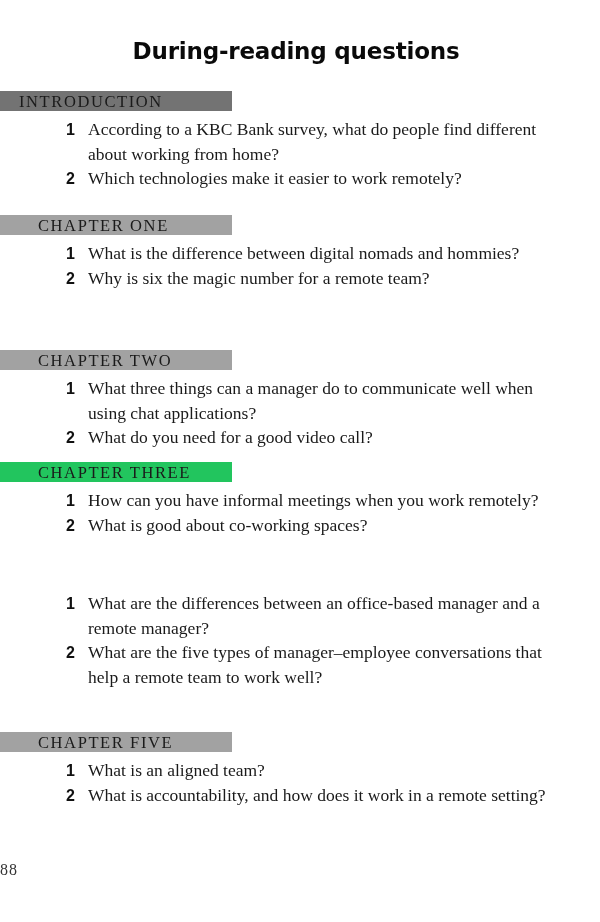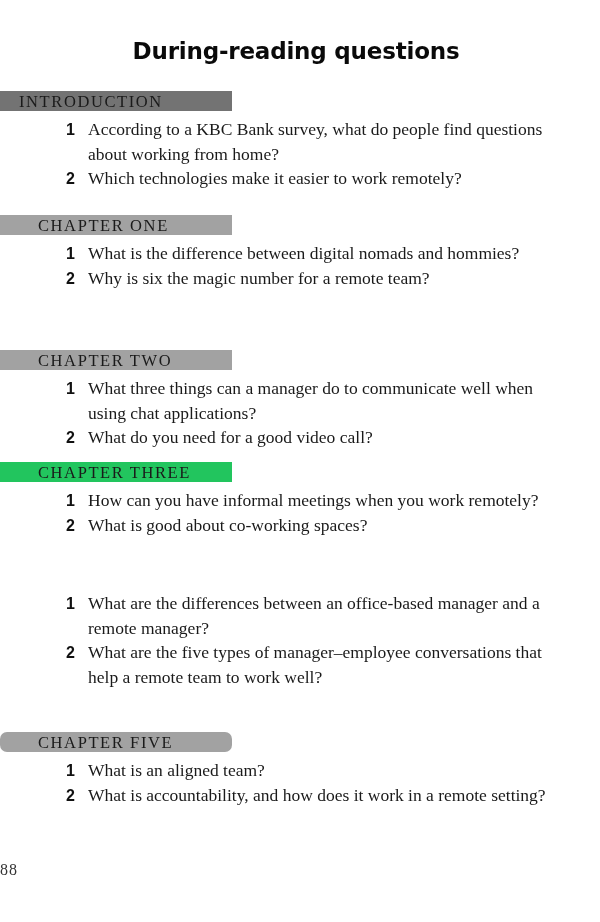--- a/index.html
+++ b/index.html
@@ -41,21 +41,21 @@
 
 <div class="page-title">During-reading questions</div>
 
 <div class="section" style="top:91px;">
   <div class="section-bar" style="background: #737373;">
     <span class="section-label intro">INTRODUCTION</span>
   </div>
   <ol class="q-list">
     <li class="q-item">
       <span class="q-num">1</span>
-      <span class="q-text">According to a KBC Bank survey, what do people find questions about working from home?</span>
+      <span class="q-text">According to a KBC Bank survey, what do people find different about working from home?</span>
     </li>
     <li class="q-item">
       <span class="q-num">2</span>
       <span class="q-text">Which technologies make it easier to work remotely?</span>
     </li>
   </ol>
 </div>
 
 <div class="section" style="top:215px;">
   <div class="section-bar" style="background: rgb(162, 162, 162);">
@@ -112,21 +112,21 @@
       <span class="q-text">What are the differences between an office-based manager and a remote manager?</span>
     </li>
     <li class="q-item">
       <span class="q-num">2</span>
       <span class="q-text">What are the five types of manager–employee conversations that help a remote team to work well?</span>
     </li>
   </ol>
 </div>
 
 <div class="section" style="top:732px;">
-  <div class="section-bar" style="background: rgb(162, 162, 162); border-radius: 7px;">
+  <div class="section-bar" style="background: rgb(162, 162, 162);">
     <span class="section-label chap">CHAPTER FIVE</span>
   </div>
   <ol class="q-list">
     <li class="q-item">
       <span class="q-num">1</span>
       <span class="q-text">What is an aligned team?</span>
     </li>
     <li class="q-item">
       <span class="q-num">2</span>
       <span class="q-text">What is accountability, and how does it work in a remote setting?</span>

